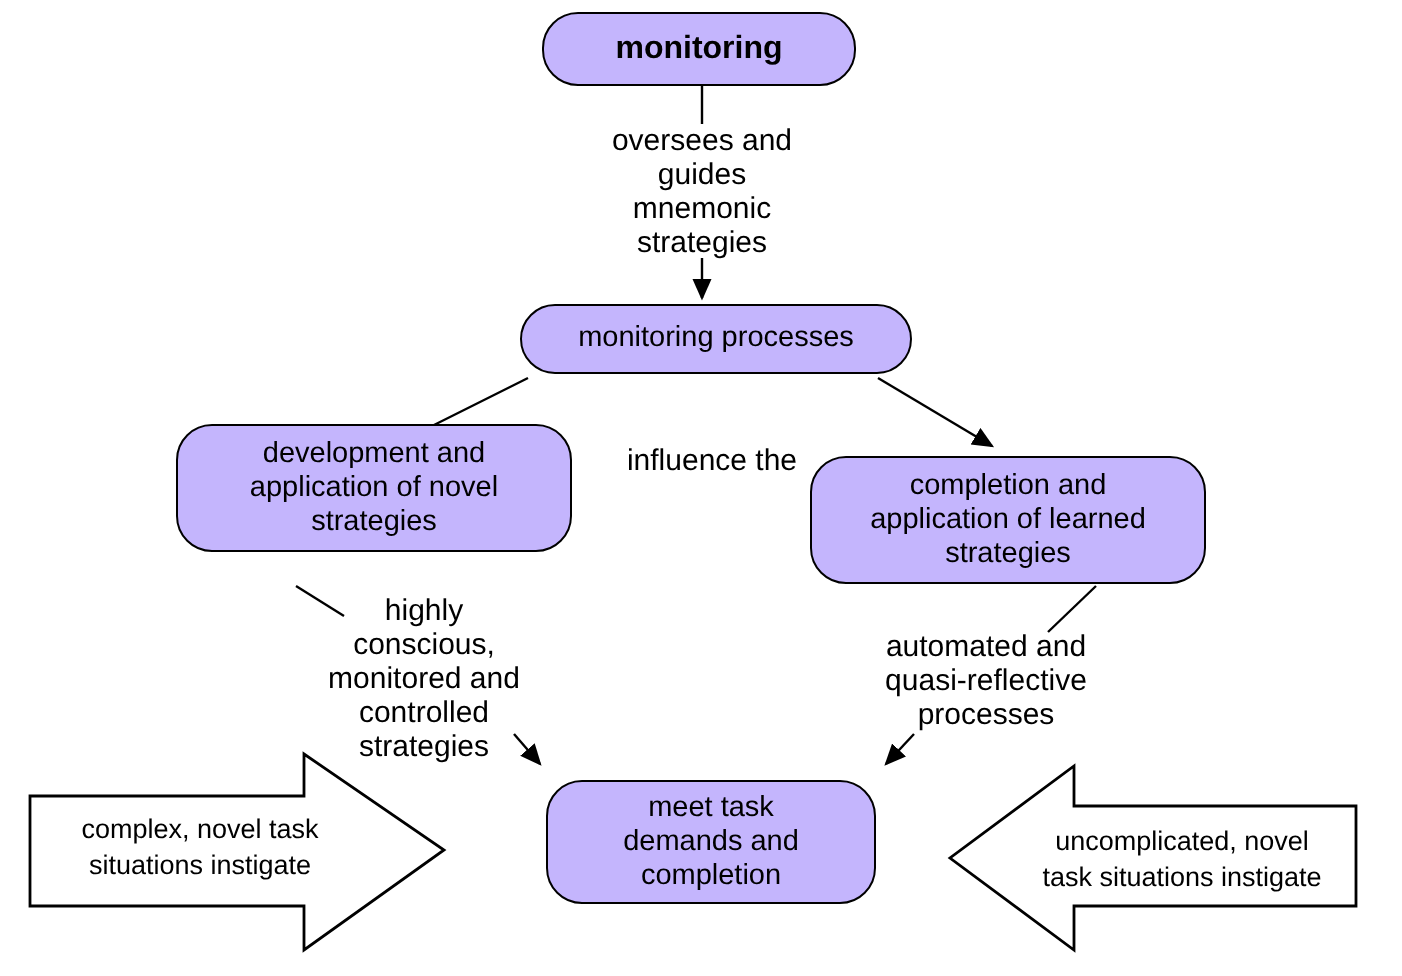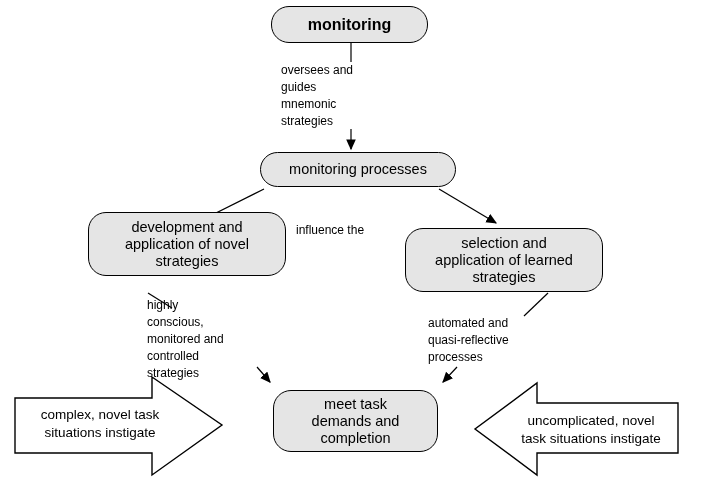--- a/index.html
+++ b/index.html
@@ -2,29 +2,29 @@
 <html><head>
 <meta charset="utf-8">
 <style>
   html,body{margin:0;padding:0;background:#ffffff;}
   .canvas{
     position:relative;width:701px;height:488px;background:#ffffff;
     font-family:"Liberation Sans",sans-serif;color:#000000;overflow:hidden;
   }
   .svg-layer{position:absolute;left:0;top:0;}
   .node{
-    position:absolute;box-sizing:border-box;background:#e5e5e5;
+    position:absolute;box-sizing:border-box;background:#c4b5fd;
     border:1.5px solid #000000;border-radius:18px;
     display:flex;flex-direction:column;align-items:center;justify-content:center;
     text-align:center;font-size:14.5px;line-height:17px;
   }
   .node span{display:block;}
   .node-title{font-weight:bold;font-size:16px;}
   .lbl{
-    position:absolute;font-size:12px;line-height:17px;
+    position:absolute;text-align:center;font-size:15px;line-height:17px;
   }
   .lbl span{display:block;}
   .arrow-text{
     position:absolute;text-align:center;font-size:13.5px;line-height:17.5px;
   }
   .arrow-text span{display:block;}
 </style>
 </head>
 <body>
 
@@ -66,21 +66,21 @@
     <span>monitoring processes</span>
   </div>
 
   <div class="node" style="left:88px;top:212px;width:198px;height:64px;">
     <span>development and</span>
     <span>application of novel</span>
     <span>strategies</span>
   </div>
 
   <div class="node" style="left:405px;top:228px;width:198px;height:64px;">
-    <span>selection and</span>
+    <span>completion and</span>
     <span>application of learned</span>
     <span>strategies</span>
   </div>
 
   <div class="node" style="left:273px;top:390px;width:165px;height:62px;">
     <span>meet task</span>
     <span>demands and</span>
     <span>completion</span>
   </div>
 

